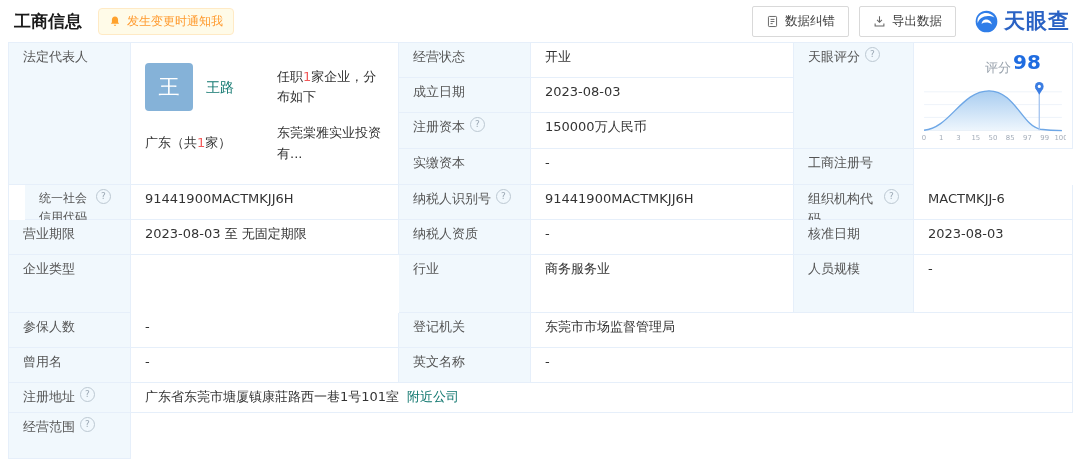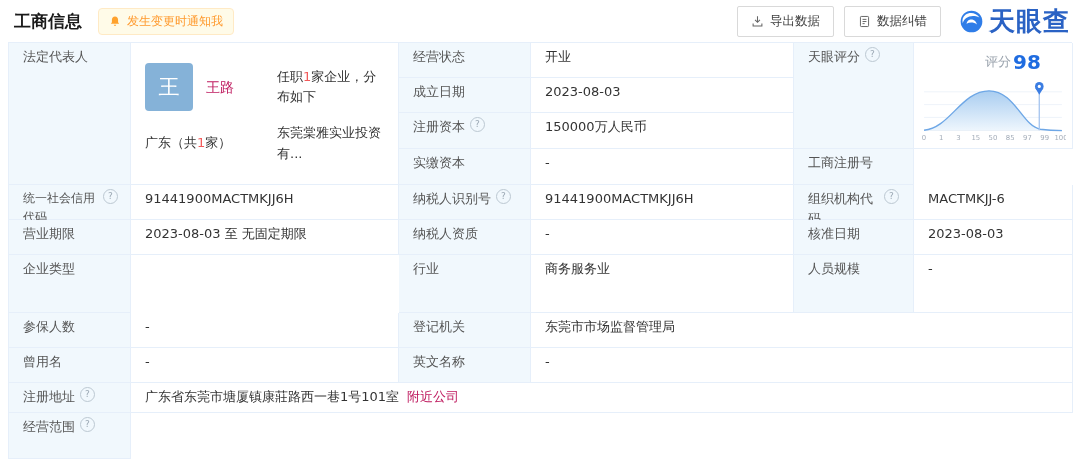--- a/index.html
+++ b/index.html
@@ -4,83 +4,83 @@
 <style>
   html,body{margin:0;padding:0;background:#fff;}
   body{width:1080px;height:463px;font-family:"DejaVu Sans","Liberation Sans",sans-serif;color:#333;overflow:hidden;}
 
   
   .hdr{display:flex;align-items:center;height:40px;padding:2px 10px 0 14px;box-sizing:border-box;}
   .hdr-title{font-size:17px;font-weight:bold;color:#1a1a1a;}
   .notify-badge{margin-left:16px;display:inline-flex;align-items:center;gap:6px;background:#fffbe8;border:1px solid #ffeac5;color:#ff9a2e;font-size:12px;padding:4px 10px;border-radius:4px;cursor:pointer;}
   .hdr-right{margin-left:auto;display:flex;align-items:center;gap:10px;}
   .hdr-btn{display:inline-flex;align-items:center;gap:6px;background:#fff;border:1px solid #d9d9d9;border-radius:2px;padding:6px 13px;font-size:12.5px;color:#404040;cursor:pointer;}
-  .brand{display:inline-flex;align-items:center;gap:5px;margin-left:8px;font-size:26px;font-weight:bold;color:#2a62c4;letter-spacing:1px;cursor:pointer;}
+  .brand{display:inline-flex;align-items:center;gap:5px;margin-left:8px;font-size:21px;font-weight:bold;color:#2a62c4;letter-spacing:1px;cursor:pointer;}
 
   
   .biz-table{margin:2px 8px 0 8px;display:grid;
     grid-template-columns:122px 268px 132px 263px 120px 159px;
     grid-template-rows:35px 35px 36px 36px 35px 35px 58px 35px 35px 30px 46px;
     border:1px solid #e6effa;border-right:none;border-bottom:none;
     font-size:13px;}
   .cell{display:flex;align-items:flex-start;padding:4px 14px;box-sizing:border-box;
     border-right:1px solid #e6effa;border-bottom:1px solid #e6effa;background:#fff;line-height:1.55;}
   .lbl{background:#f1f8fd;color:#555;}
   .help{display:inline-block;width:13px;height:13px;margin-left:5px;border:1px solid #bcc8d2;border-radius:50%;
     color:#9aa7b3;font-size:9px;line-height:13px;text-align:center;flex:0 0 auto;cursor:pointer;}
-  .link{color:#be185d;cursor:pointer;text-decoration:none;}
+  .link{color:#0f766e;cursor:pointer;text-decoration:none;}
   .red{color:#f25a5a;}
 
   
   .rep-cell{display:flex;flex-direction:column;justify-content:center;padding:10px 14px;}
   .rep-grid{display:grid;grid-template-columns:132px auto;row-gap:12px;align-items:center;}
   .rep-id{display:flex;align-items:center;gap:13px;}
   .avatar{width:48px;height:48px;border-radius:4px;background:#85b2d8;color:#fff;font-size:21px;
     display:flex;align-items:center;justify-content:center;cursor:pointer;flex:0 0 auto;}
   .rep-name{font-size:14px;}
   .rep-note{font-size:13px;color:#333;}
 
   
   .score-cell{flex-direction:column;justify-content:center;align-items:center;padding:4px 6px;gap:0;}
-  .score-top{display:flex;align-items:center;gap:2px;margin-bottom:1px;margin-left:40px;}
+  .score-top{display:flex;align-items:flex-end;gap:2px;margin-bottom:1px;margin-left:40px;}
   .score-cap{color:#9aa3ad;font-size:13px;}
   .score-num{color:#1f6ce0;font-size:20px;font-weight:bold;}
 </style>
 </head>
 <body>
 
 <div class="hdr">
   <span class="hdr-title">工商信息</span>
   <span class="notify-badge">
     <span style="display:inline-flex;">
       <svg width="12" height="13" viewBox="0 0 16 16">
           <path d="M8 1.2c-2.6 0-4.1 1.9-4.1 4.4V9L2.5 11h11L12.1 9V5.6c0-2.5-1.5-4.4-4.1-4.4z" fill="#ffa22d"></path>
           <path d="M6.4 12.2a1.6 1.6 0 0 0 3.2 0z" fill="#ffa22d"></path>
         </svg>
     </span>
     <span>发生变更时通知我</span>
   </span>
   <div class="hdr-right">
     <span class="hdr-btn">
       <span style="display:inline-flex;">
+        <svg width="13" height="13" viewBox="0 0 16 16" fill="none" stroke="#666" stroke-width="1.2">
+            <rect x="3" y="1.8" width="10" height="12.4" rx="1"></rect>
+            <path d="M5.6 5.4h4.8M5.6 8h4.8M5.6 10.6h2.6"></path>
+          </svg>
+      </span>
+      <span>数据纠错</span>
+    </span>
+    <span class="hdr-btn">
+      <span style="display:inline-flex;">
         <svg width="13" height="13" viewBox="0 0 16 16" fill="none" stroke="#666" stroke-width="1.3">
             <path d="M8 1.6v7.2M5 6l3 3 3-3"></path>
             <path d="M2.6 10.6v3h10.8v-3"></path>
           </svg>
       </span>
       <span>导出数据</span>
-    </span>
-    <span class="hdr-btn">
-      <span style="display:inline-flex;">
-        <svg width="13" height="13" viewBox="0 0 16 16" fill="none" stroke="#666" stroke-width="1.2">
-            <rect x="3" y="1.8" width="10" height="12.4" rx="1"></rect>
-            <path d="M5.6 5.4h4.8M5.6 8h4.8M5.6 10.6h2.6"></path>
-          </svg>
-      </span>
-      <span>数据纠错</span>
     </span>
     <span class="brand">
       <span style="display:inline-flex;">
         <svg width="25" height="25" viewBox="0 0 24 24">
             <circle cx="12" cy="12" r="10.4" fill="#2f7de8"></circle>
             <path d="M3.6 13.6C5 8 12 4.6 19.6 8.2 16.6 3.4 10 2.6 6.2 5.6c-2.6 2-3.4 5.2-2.6 8z" fill="#fff"></path>
             <path d="M7.2 14.2c3-1.8 7.2-1.6 10 .6-.6-3.4-4-5.4-7-4.6-1.6.5-2.7 2-3 4z" fill="#fff"></path>
           </svg>
       </span>
       <span>天眼查</span>
@@ -171,21 +171,21 @@
   <div class="cell lbl" style="grid-area:4/3/5/4">
       <span>实缴资本</span>
     </div>
   <div class="cell" style="grid-area:4/4/5/5">
       <span>-</span>
     </div>
   <div class="cell lbl" style="grid-area:4/5/5/6">
       <span>工商注册号</span>
     </div>
 
-  <div class="cell lbl" style="grid-area:5/1/6/2;padding-right:12px;">
+  <div class="cell lbl" style="grid-area:5/1/6/2;padding-right:19px;margin-left:16px;">
     <span style="font-size:12px;">统一社会信用代码</span>
       <span class="help">?</span>
   </div>
   <div class="cell" style="grid-area:5/2/6/3">
       <span>91441900MACTMKJJ6H</span>
     </div>
   <div class="cell lbl" style="grid-area:5/3/6/4">
     <span>纳税人识别号</span>
       <span class="help">?</span>
   </div>

